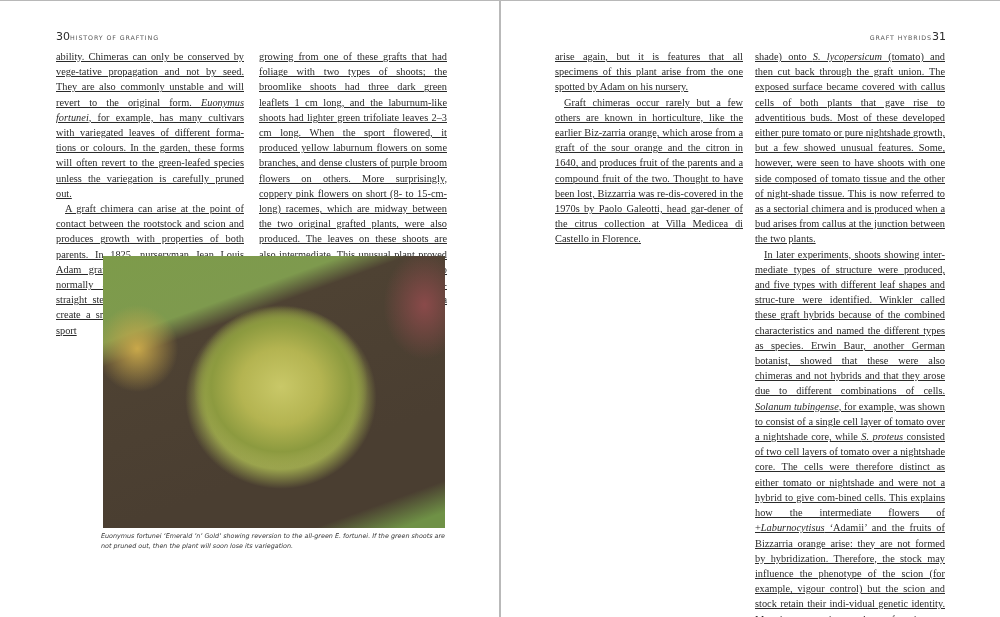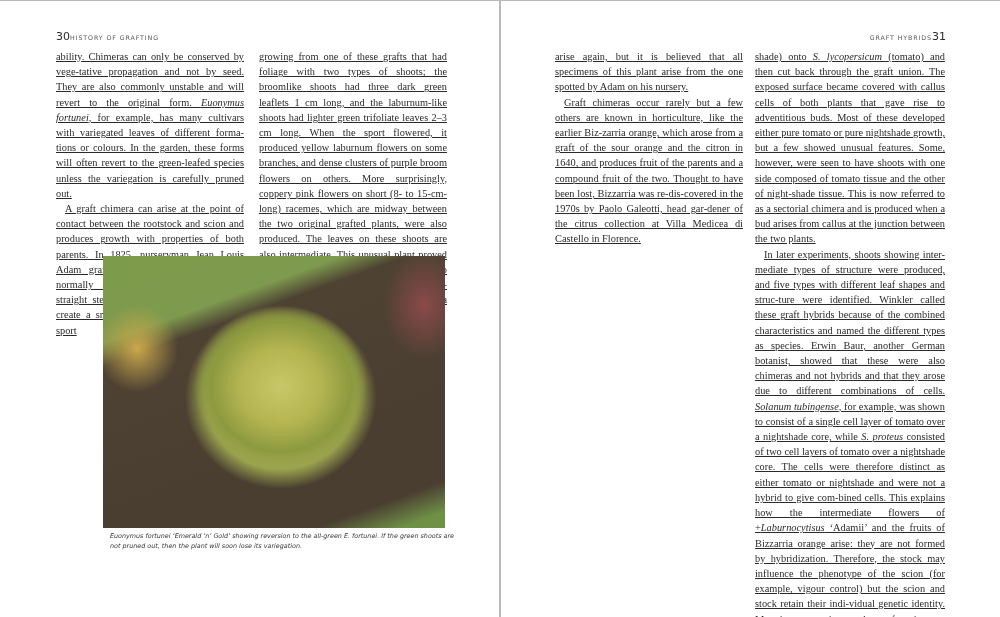--- a/index.html
+++ b/index.html
@@ -27,21 +27,21 @@
   .photo.shrub { left:103px; top:256px; width:342px; height:272px;
     background:
       radial-gradient(ellipse 34% 40% at 52% 48%, #c9c868 0%, #b4b451 35%, #8c9a3f 60%, rgba(80,100,50,0) 75%),
       radial-gradient(ellipse 12% 14% at 44% 40%, #3f5e33 0%, rgba(60,90,50,0) 100%),
       radial-gradient(ellipse 40% 48% at 52% 52%, #d7cf78 0%, #9aa34d 55%, rgba(70,80,40,0) 70%),
       radial-gradient(ellipse 12% 16% at 10% 34%, #c9a84a 0%, rgba(200,160,70,0) 100%),
       radial-gradient(ellipse 12% 20% at 94% 18%, #8a4a4a 0%, rgba(120,60,60,0) 100%),
       linear-gradient(160deg, #7d9b4a 0%, #7e9a4e 22%, #4e4233 28%, #4a3e31 70%, #4a3e31 88%, #6f9146 96%);
   }
   .caption { position:absolute; font-family:"DejaVu Sans", sans-serif; font-style:italic; font-size:6.4px; line-height:10px; color:#333; }
-  .caption.c-left { left:110px; top:531px; width:345px; }
+  .caption.c-left { left:101px; top:531px; width:345px; }
 </style>
 </head>
 <body>
 
 <div class="topline"></div>
 
 <div class="page left">
   <div class="runhead">
     <span class="pnum">30</span>
     <span class="rtitle">HISTORY OF GRAFTING</span>
@@ -58,21 +58,21 @@
 </div>
 
 <div class="spread-gutter"></div>
 
 <div class="page right">
   <div class="runhead">
     <span class="rtitle">GRAFT HYBRIDS</span>
     <span class="pnum">31</span>
   </div>
   <div class="col c1">
-      <p class="">arise again, but it is believed that all specimens of this plant arise from the one spotted by Adam on his nursery.</p>
+      <p class="">arise again, but it is features that all specimens of this plant arise from the one spotted by Adam on his nursery.</p>
       <p class="ind">Graft chimeras occur rarely but a few others are known in horticulture, like the earlier Biz-zarria orange, which arose from a graft of the sour orange and the citron in 1640, and produces fruit of the parents and a compound fruit of the two. Thought to have been lost, Bizzarria was re-dis-covered in the 1970s by Paolo Galeotti, head gar-dener of the citrus collection at Villa Medicea di Castello in Florence.</p>
     </div>
   <div class="col c2">
       <p class="">shade) onto <i>S. lycopersicum</i> (tomato) and then cut back through the graft union. The exposed surface became covered with callus cells of both plants that gave rise to adventitious buds. Most of these developed either pure tomato or pure nightshade growth, but a few showed unusual features. Some, however, were seen to have shoots with one side composed of tomato tissue and the other of night-shade tissue. This is now referred to as a sectorial chimera and is produced when a bud arises from callus at the junction between the two plants.</p>
       <p class="ind">In later experiments, shoots showing inter-mediate types of structure were produced, and five types with different leaf shapes and struc-ture were identified. Winkler called these graft hybrids because of the combined characteristics and named the different types as species. Erwin Baur, another German botanist, showed that these were also chimeras and not hybrids and that they arose due to different combinations of cells. <i>Solanum tubingense</i>, for example, was shown to consist of a single cell layer of tomato over a nightshade core, while <i>S. proteus</i> consisted of two cell layers of tomato over a nightshade core. The cells were therefore distinct as either tomato or nightshade and were not a hybrid to give com-bined cells. This explains how the intermediate flowers of +<i>Laburnocytisus</i> ‘Adamii’ and the fruits of Bizzarria orange arise: they are not formed by hybridization. Therefore, the stock may influence the phenotype of the scion (for example, vigour control) but the scion and stock retain their indi-vidual genetic identity. Mutations occurring at the graft union are therefore graft chimeras and should not be referred to as graft hybrids.</p>
     </div>
 
 </div>
 
 </body></html>

